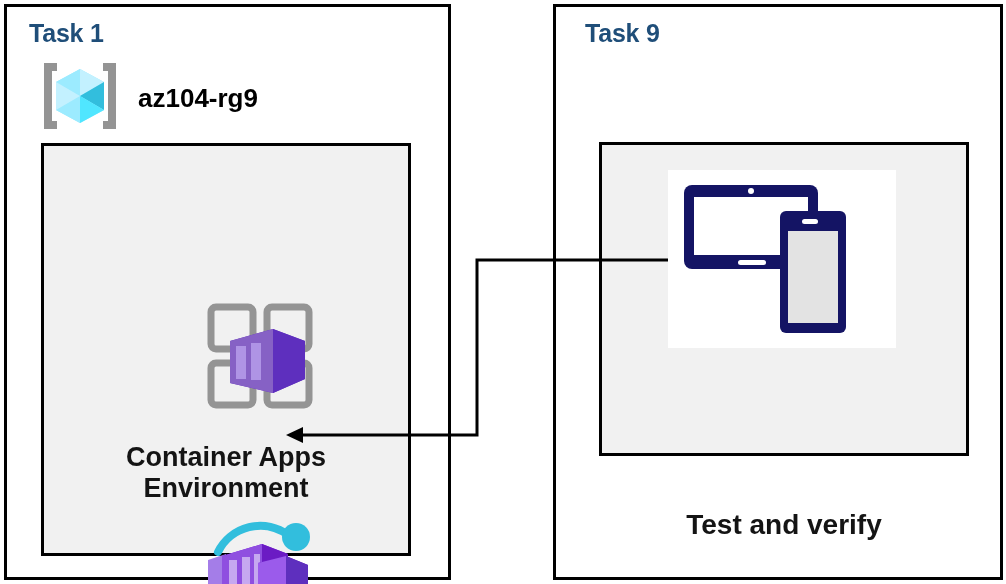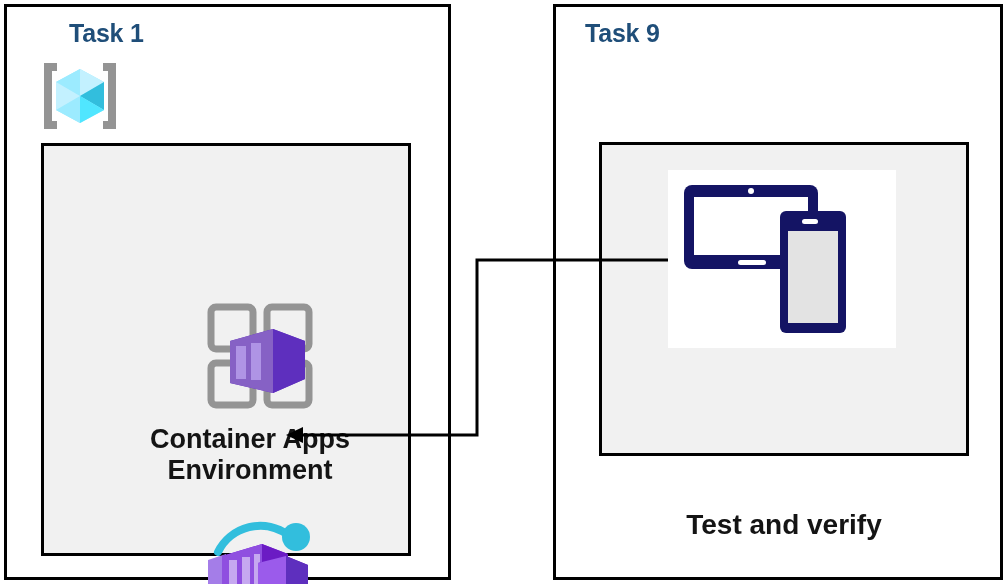--- a/index.html
+++ b/index.html
@@ -29,21 +29,21 @@
   #task2-panel { left: 553px; top: 4px; width: 450px; height: 576px; }
 
   .task-title {
     position: absolute;
     font-size: 25px;
     font-weight: bold;
     color: #1F4E79;
     letter-spacing: -0.2px;
     white-space: nowrap;
   }
-  #task1-title { left: 29px;  top: 19px; margin-left: 40px; }
+  #task1-title { left: 29px;  top: 19px; }
   #task2-title { left: 585px; top: 19px; }
 
   
   #rg-row {
     position: absolute;
     left: 36px;
     top: 60px;
     display: flex;
     align-items: center;
     gap: 14px;
@@ -69,21 +69,21 @@
   .res-label {
     position: absolute;
     width: 100%;
     text-align: center;
     font-size: 27px;
     font-weight: bold;
     color: #141414;
     line-height: 1.15;
     white-space: pre-line;
   }
-  #cae-label  { left: 0; top: 278px; padding-left: 24px; }
+  #cae-label  { left: 0; top: 296px; }
   #tv-label   { left: 0; top: 364px; font-size: 28px; }
 
   
   .icon-abs { position: absolute; }
   #cae-icon-wrap { left: 161px; top: 155px; width: 110px; height: 110px; }
   #ca-icon-wrap  { left: 152px; top: 372px; width: 130px; height: 118px; }
 
   
   #tv-plate {
     position: absolute;
@@ -117,20 +117,21 @@
 
         <path d="M44 9 L68 22 L68 50 L44 63 L20 50 L20 22 Z" fill="#9CEBFF"></path>
         <path d="M44 9 L68 22 L44 36 Z" fill="#C3F1FF"></path>
         <path d="M20 22 L44 9 L44 36 Z" fill="#9CEBFF"></path>
         <path d="M44 36 L68 22 L68 50 Z" fill="#32BEDD"></path>
         <path d="M44 36 L68 50 L44 63 Z" fill="#50E6FF"></path>
         <path d="M44 36 L44 63 L20 50 Z" fill="#9CEBFF"></path>
         <path d="M20 22 L44 36 L20 50 Z" fill="#C3F1FF"></path>
       </svg>
     </span>
+    <span id="rg-label">az104-rg9</span>
   </div>
 
   <div id="task1-inner" class="inner-box">
 
     <span id="cae-icon-wrap" class="icon-abs">
       <svg width="110" height="110" viewBox="0 0 110 110" xmlns="http://www.w3.org/2000/svg">
         <g fill="none" stroke="#949494" stroke-width="7" stroke-linejoin="round">
           <rect x="6" y="6" width="42" height="42" rx="5"></rect>
           <rect x="62" y="6" width="42" height="42" rx="5"></rect>
           <rect x="6" y="62" width="42" height="42" rx="5"></rect>

